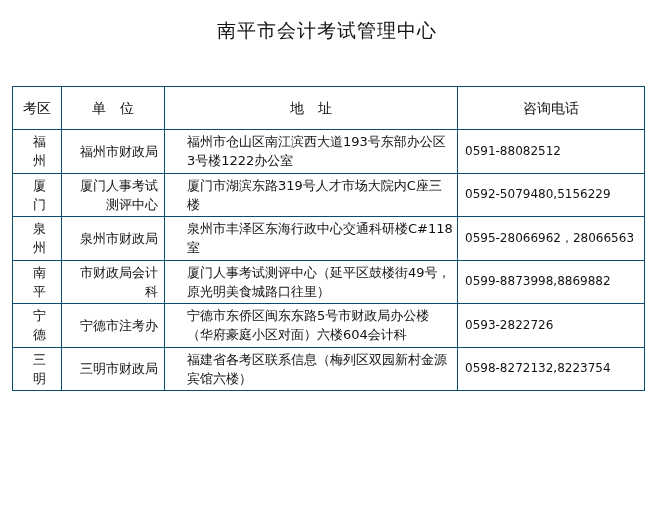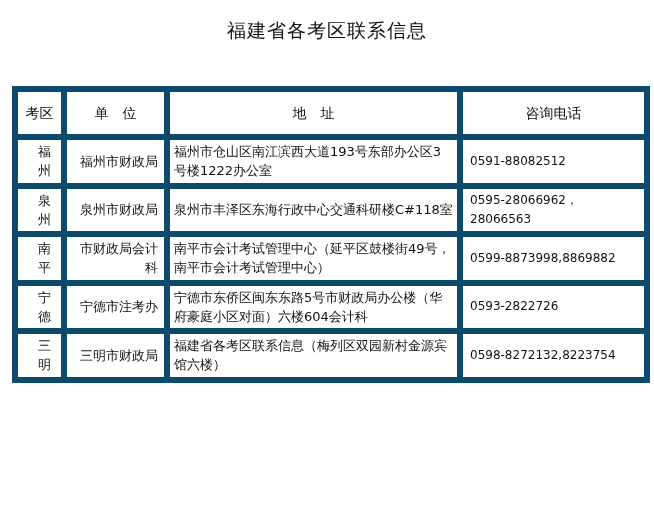--- a/index.html
+++ b/index.html
@@ -10,38 +10,38 @@
   .title {
     position: absolute; left: 0; top: 18px; width: 654px;
     text-align: center; font-size: 19px; letter-spacing: 1px; color: #111;
   }
   table.info {
     position: absolute; left: 12px; top: 86px;
     border-collapse: collapse; table-layout: fixed;
     width: 632px;
   }
   table.info th, table.info td {
-    border: 6px solid #0c4a6e; padding: 0 6px; font-size: 13px; font-weight: normal;
+    border: 1px solid #0c4a6e; padding: 0 6px; font-size: 13px; font-weight: normal;
     line-height: 19px; vertical-align: middle; color: #111; margin-left: 40px;
   }
   table.info th { height: 42px; text-align: center; font-size: 14px; }
   table.info td { height: 42.5px; }
   table.info td.c-area { text-align: center; padding: 0 20px; }
   table.info td.c-unit { text-align: right; padding-left: 7px; }
-  table.info td.c-addr { text-align: left; padding-left: 4px; padding-right: 4px; }
+  table.info td.c-addr { text-align: left; padding-left: 22px; padding-right: 4px; }
   table.info td.c-phone { text-align: left; padding-left: 7px; font-size: 12px; }
   col.w-area { width: 49px; }
   col.w-unit { width: 103px; }
   col.w-addr { width: 293px; }
   col.w-phone { width: 187px; }
 </style>
 </head>
 <body>
 
-<div class="title">福建省各考区联系信息</div>
+<div class="title">南平市会计考试管理中心</div>
 
 <table class="info">
   <colgroup>
     <col class="w-area">
       <col class="w-unit">
       <col class="w-addr">
       <col class="w-phone">
   </colgroup>
   <thead>
     <tr>
@@ -52,29 +52,35 @@
     </tr>
   </thead>
   <tbody>
     <tr>
       <td class="c-area">福州</td>
       <td class="c-unit">福州市财政局</td>
       <td class="c-addr">福州市仓山区南江滨西大道193号东部办公区3号楼1222办公室</td>
       <td class="c-phone">0591-88082512</td>
     </tr>
     <tr>
+      <td class="c-area">厦门</td>
+      <td class="c-unit">厦门人事考试测评中心</td>
+      <td class="c-addr">厦门市湖滨东路319号人才市场大院内C座三楼</td>
+      <td class="c-phone">0592-5079480,5156229</td>
+    </tr>
+    <tr>
       <td class="c-area">泉州</td>
       <td class="c-unit">泉州市财政局</td>
       <td class="c-addr">泉州市丰泽区东海行政中心交通科研楼C#118室</td>
       <td class="c-phone">0595-28066962，28066563</td>
     </tr>
     <tr>
       <td class="c-area">南平</td>
       <td class="c-unit">市财政局会计科</td>
-      <td class="c-addr">南平市会计考试管理中心（延平区鼓楼街49号，南平市会计考试管理中心）</td>
+      <td class="c-addr">厦门人事考试测评中心（延平区鼓楼街49号，原光明美食城路口往里）</td>
       <td class="c-phone">0599-8873998,8869882</td>
     </tr>
     <tr>
       <td class="c-area">宁德</td>
       <td class="c-unit">宁德市注考办</td>
       <td class="c-addr">宁德市东侨区闽东东路5号市财政局办公楼（华府豪庭小区对面）六楼604会计科</td>
       <td class="c-phone">0593-2822726</td>
     </tr>
     <tr>
       <td class="c-area">三明</td>

